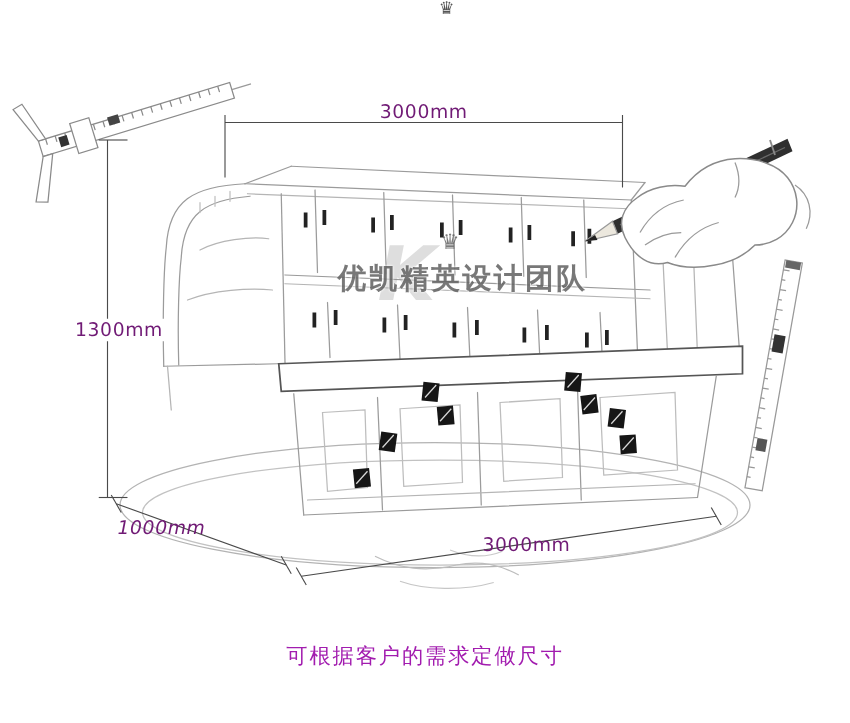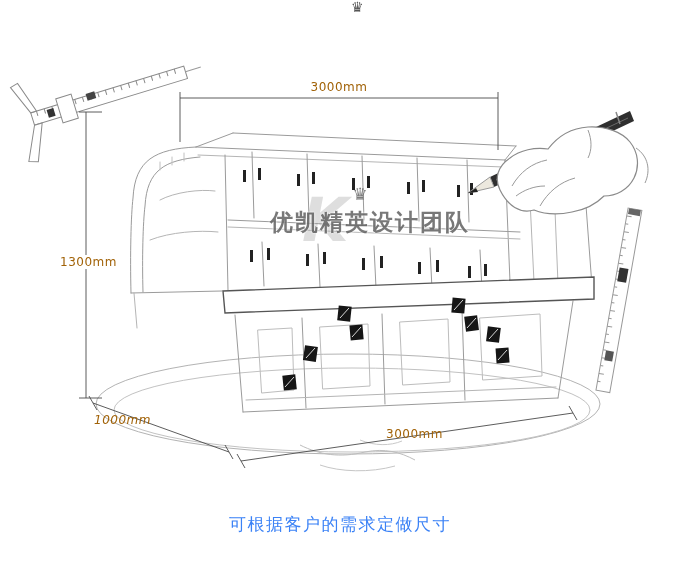--- a/index.html
+++ b/index.html
@@ -2,30 +2,30 @@
 <html><head>
 <meta charset="utf-8">
 <style>
   html,body { margin:0; padding:0; background:#fff; }
   .stage {
     position:relative; width:680px; height:578px; background:#ffffff;
     font-family:"DejaVu Sans", sans-serif; overflow:hidden;
   }
   .sketch-svg { position:absolute; left:0; top:0; }
   .dim {
-    position:absolute; font-size:12px; color:#a16207; letter-spacing:.5px;
+    position:absolute; font-size:15px; color:#701a75; letter-spacing:.5px;
     font-family:"DejaVu Sans", sans-serif;
   }
   .dim-top    { left:297px; top:80px;  width:84px; text-align:center; }
   .dim-left   { left:58px;  top:255px; background:#fff; padding:0 2px; }
   .dim-depth  { left:94px;  top:413px;font-style:italic; }
   .dim-bottom { left:386px; top:427px; }
   .caption {
     position:absolute; left:0; right:0; top:513px; text-align:center;
-    font-size:17px; letter-spacing:1.5px; color:#3b82f6; font-weight:500;
+    font-size:17px; letter-spacing:1.5px; color:#a21caf; font-weight:500;
   }
   .watermark {
     position:absolute; left:250px; top:186px; width:220px; text-align:center;
     color:#666; pointer-events:none;
   }
   .wm-k {
     position:absolute; left:52px; top:4px; font-size:60px; font-style:italic;
     font-weight:bold; color:#8a8a8a; opacity:.28; line-height:1;
   }
   .wm-crown { font-size:17px; line-height:1; opacity:.85; }

